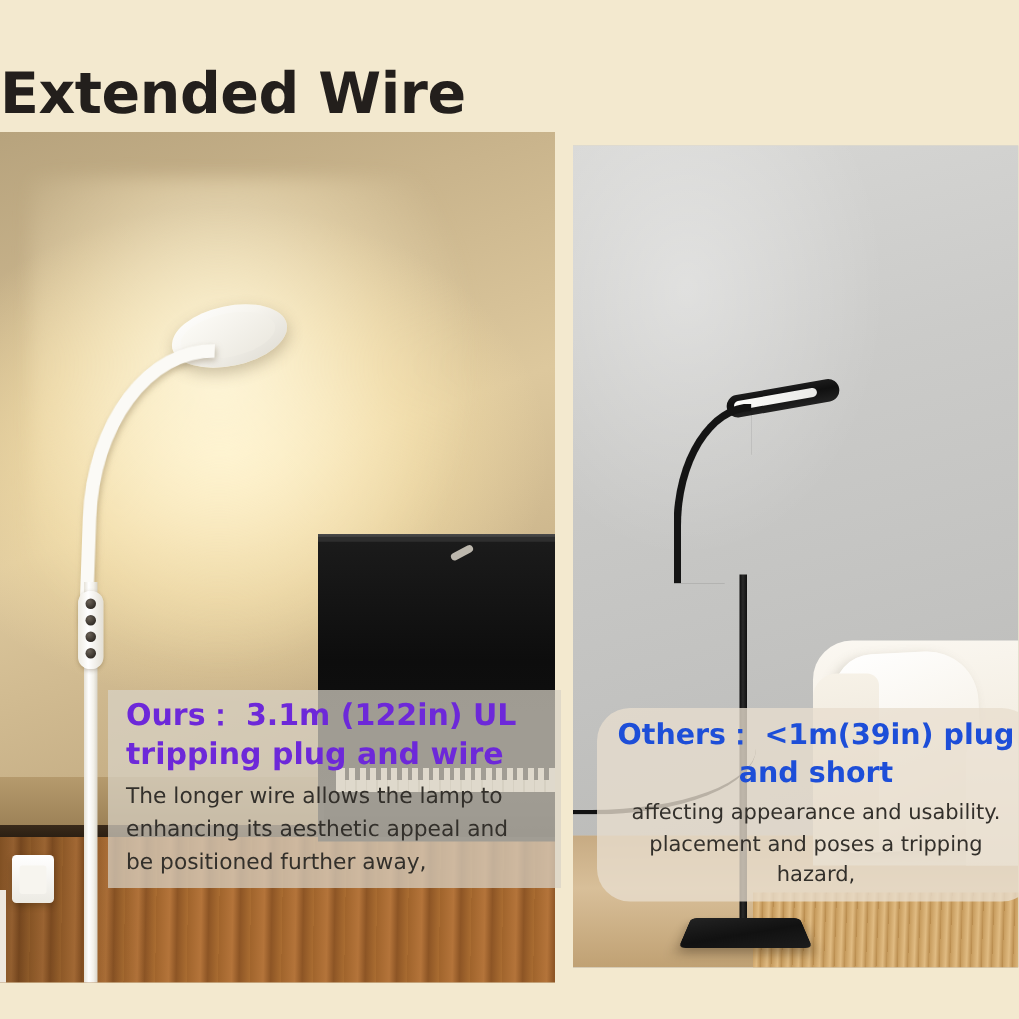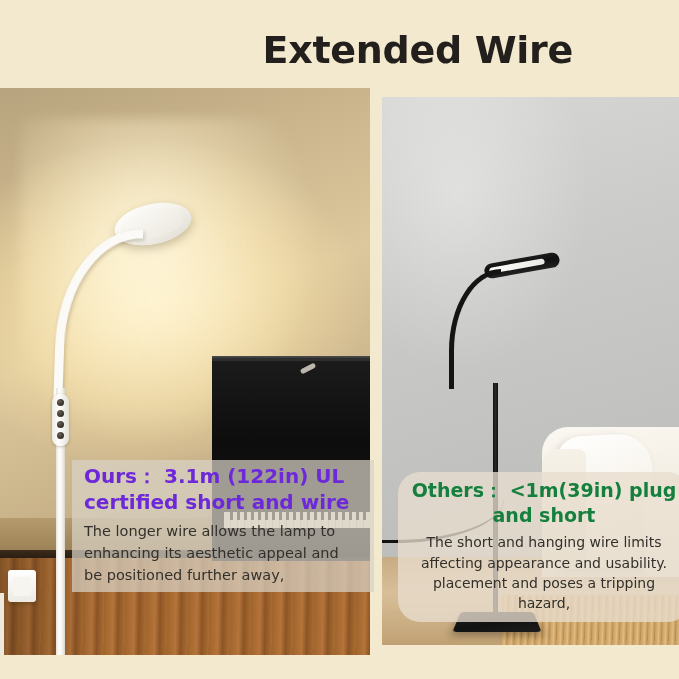--- a/index.html
+++ b/index.html
@@ -6,22 +6,22 @@
   body{
     width:679px;height:679px;overflow:hidden;
     background:#f3e9cf;
     font-family:"Liberation Sans", sans-serif;
     position:relative;
   }
   .page{position:absolute;inset:0;background:#f3e9cf;}
 
   
   .title{
-    position:absolute;left:0;top:28px;width:573px;
-    text-align:right;
+    position:absolute;left:0;top:40px;width:573px;
+    text-align:left;
     font-size:38px;font-weight:bold;color:#231f1c;
     letter-spacing:-0.3px;
     font-family:"DejaVu Sans", sans-serif;
   }
 
   
   .panel{position:absolute;overflow:hidden;}
   .panel-left{left:0;top:88px;width:370px;height:567px;background:#c8b793;}
   .panel-right{left:382px;top:97px;width:297px;height:548px;background:#c9c9c7;}
 
@@ -225,21 +225,21 @@
     font-family:"DejaVu Sans", sans-serif;
   }
   .overlay-right{
     position:absolute;left:398px;top:472px;width:272px;
     padding:6px 10px 8px 10px;
     background:rgba(232,222,206,.78);
     border-radius:22px;
     text-align:center;
   }
   .overlay-right .ov-head{
-    font-size:19px;font-weight:bold;color:#15803d;line-height:1.3;
+    font-size:19px;font-weight:bold;color:#1d4ed8;line-height:1.3;
     font-family:"DejaVu Sans", sans-serif;
   }
   .overlay-right .ov-body{
     margin-top:5px;font-size:14px;color:#33302b;line-height:1.45;
     font-family:"DejaVu Sans", sans-serif;
   }
 </style>
 </head>
 <body>
 
@@ -292,34 +292,33 @@
     <div class="r-lamp-head"></div>
     <div class="r-lamp-led"></div>
     <div class="r-lamp-neck"></div>
     <div class="r-lamp-pole"></div>
     <div class="r-lamp-base"></div>
   </div>
 
   <div class="overlay-left">
     <div class="ov-head">
       <div>Ours：  3.1m (122in) UL</div>
-      <div>certified short and wire</div>
+      <div>tripping plug and wire</div>
     </div>
     <div class="ov-body">
       <div>The longer wire allows the lamp to</div>
       <div>enhancing its aesthetic appeal and</div>
       <div>be positioned further away,</div>
     </div>
   </div>
 
   <div class="overlay-right">
     <div class="ov-head">
       <div>Others：  &lt;1m(39in) plug</div>
       <div>and short</div>
     </div>
     <div class="ov-body">
-      <div>The short and hanging wire limits</div>
       <div>affecting appearance and usability.</div>
       <div>placement and poses a tripping hazard,</div>
     </div>
   </div>
 
 </div>
 
 </body></html>

